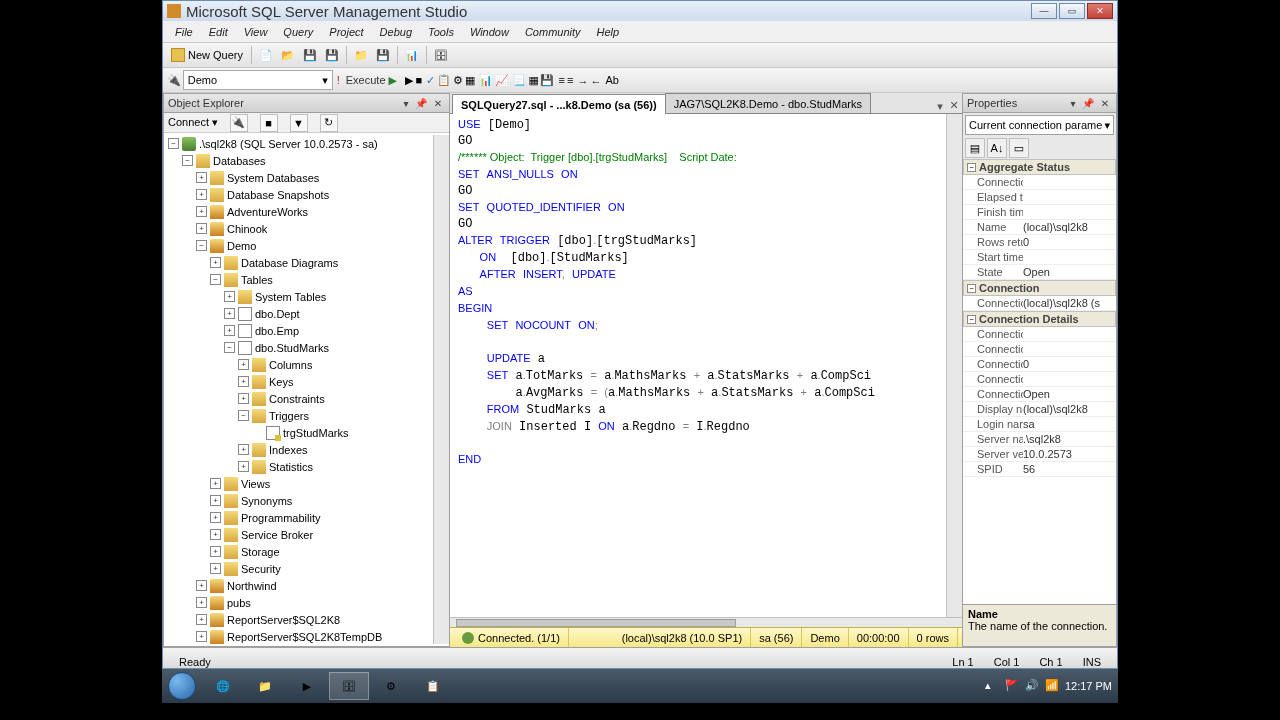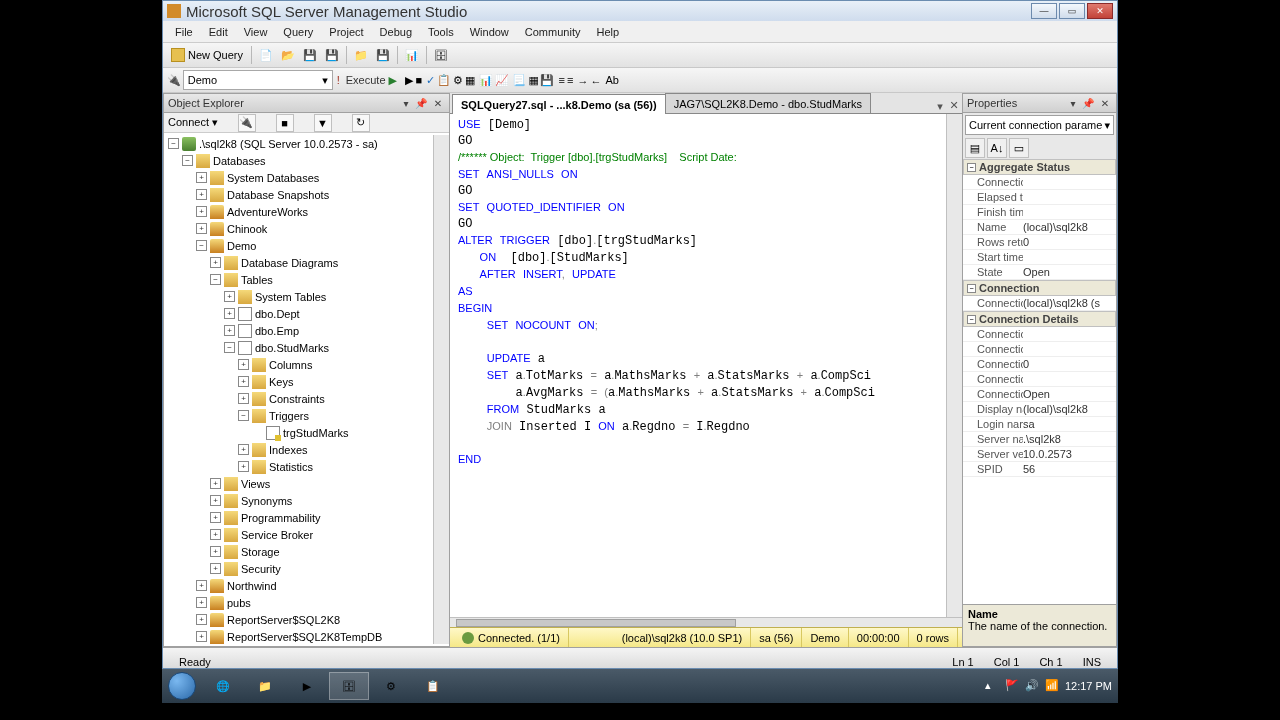--- a/index.html
+++ b/index.html
@@ -3,37 +3,37 @@
 <meta charset="utf-8">
 <style>
 * { margin: 0; padding: 0; box-sizing: border-box; font-family: "Segoe UI", Tahoma, sans-serif; font-size: 11px; }
 body { background: #000; width: 1280px; height: 720px; overflow: hidden; position: relative; }
 .window { position: absolute; left: 162px; top: 0; width: 956px; height: 669px; background: #e8e8e8; border: 1px solid #6a8cb0; }
 .titlebar { height: 20px; background: linear-gradient(#e8f0f8,#cfdced); display: flex; align-items: center; padding: 0 4px; }
 .titlebar .icon { width: 14px; height: 14px; background: #d28b2a; margin-right: 5px; }
 .titlebar .title { flex: 1; color: #333; font-size: 15px; }
 .win-btn { width: 26px; height: 16px; margin-left: 2px; border: 1px solid #6d8aad; background: linear-gradient(#f4f8fc,#d0dceb); display:flex;align-items:center;justify-content:center;font-size:9px;color:#333;}
 .win-btn.close { background: linear-gradient(#e07a6f,#c24338); color:#fff; border-color:#8a2a2a;}
-.menubar { height: 22px; background: #f0f0f0; display: flex; align-items: center; padding: 0 4px; border-bottom: 1px solid #ccc; }
+.menubar { height: 22px; background: #f0f0f0; display: flex; align-items: center; padding: 0 4px; border-bottom: 1px solid #ccc; font-style: italic; }
 .menubar span { padding: 3px 8px; color: #222; cursor: default; }
 .toolbar { height: 25px; background: linear-gradient(#f6f6f6,#e2e2e2); display: flex; align-items: center; padding: 0 4px; border-bottom: 1px solid #c8c8c8; gap:2px;text-align:center;}
 .toolbar .tbtn { width: 20px; height: 20px; border: 1px solid transparent; display:flex;align-items:center;justify-content:center; }
 .toolbar .sep { width: 1px; height: 18px; background: #b8b8b8; margin: 0 2px; }
 .newquery { display:flex;align-items:center;gap:3px;padding:0 4px;}
 .newquery .nqicon { width:14px;height:14px;background:#e6c050;border:1px solid #b89020;}
 .toolbar2 { height: 25px; background: linear-gradient(#f6f6f6,#e2e2e2); display: flex; align-items: center; padding: 0 4px; border-bottom: 1px solid #c8c8c8; gap:2px;}
 .dbselect { width: 150px; height: 20px; border: 1px solid #a8a8a8; background: #fff; padding: 0 4px; display:flex;align-items:center;justify-content:space-between;}
 .execute { display:flex;align-items:center;gap:3px;padding:0 4px;color:#333;}
 .body-area { display:flex; height: calc(100% - 113px); }
 .panel { display:flex;flex-direction:column; border:1px solid #a0a0a0; }
 .panel-header { height: 19px; background: linear-gradient(#e8e8e8,#d0d0d0); display:flex;align-items:center;padding:0 4px;border-bottom:1px solid #a0a0a0;}
 .panel-header .ph-title { flex:1; color:#333; }
 .panel-header .ph-btn { width:14px;height:14px;margin-left:2px;display:flex;align-items:center;justify-content:center;color:#444;font-size:10px;}
 .obj-explorer { width: 287px; }
-.connect-bar { height: 20px; background:#f0f0f0;display:flex;align-items:center;padding:0 4px;border-bottom:1px solid #ccc;gap:20px;}
+.connect-bar { height: 20px; background:#f0f0f0;display:flex;align-items:center;padding:0 4px;border-bottom:1px solid #ccc;gap:12px;}
 .connect-bar .cbtn { width:18px;height:18px;border:1px solid #c0c0c0;background:#f8f8f8;display:flex;align-items:center;justify-content:center;}
 .tree { flex:1; background:#fff; overflow:auto; padding:2px 0;}
 .tree-item { display:flex;align-items:center;height:17px;padding-left:4px;white-space:nowrap;}
 .tree-item .expander { width:11px;height:11px;border:1px solid #888;background:#fff;display:flex;align-items:center;justify-content:center;font-size:8px;line-height:1;color:#333;margin-right:3px;}
 .tree-item .spacer { width:14px;display:inline-block;}
 .tree-item .ticon { width:14px;height:14px;margin-right:3px;}
 .tree-item .ticon.server { background:linear-gradient(#8ac060,#4a8030);border-radius:2px;}
 .tree-item .ticon.folder { background:linear-gradient(#f5d97a,#d8a840);}
 .tree-item .ticon.db { background:linear-gradient(#f5d97a,#c88020);border-radius:2px 2px 0 0;}
 .tree-item .ticon.table { background:#fff;border:1px solid #888;}

